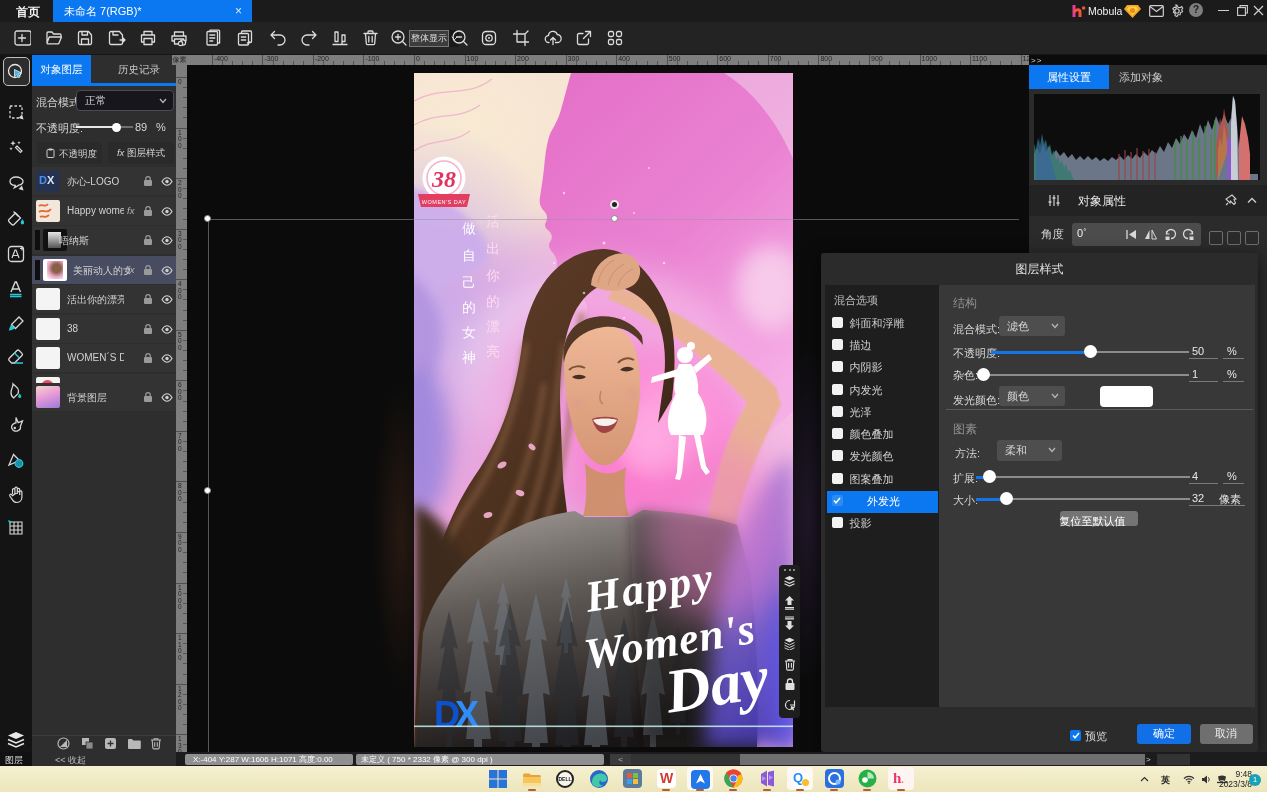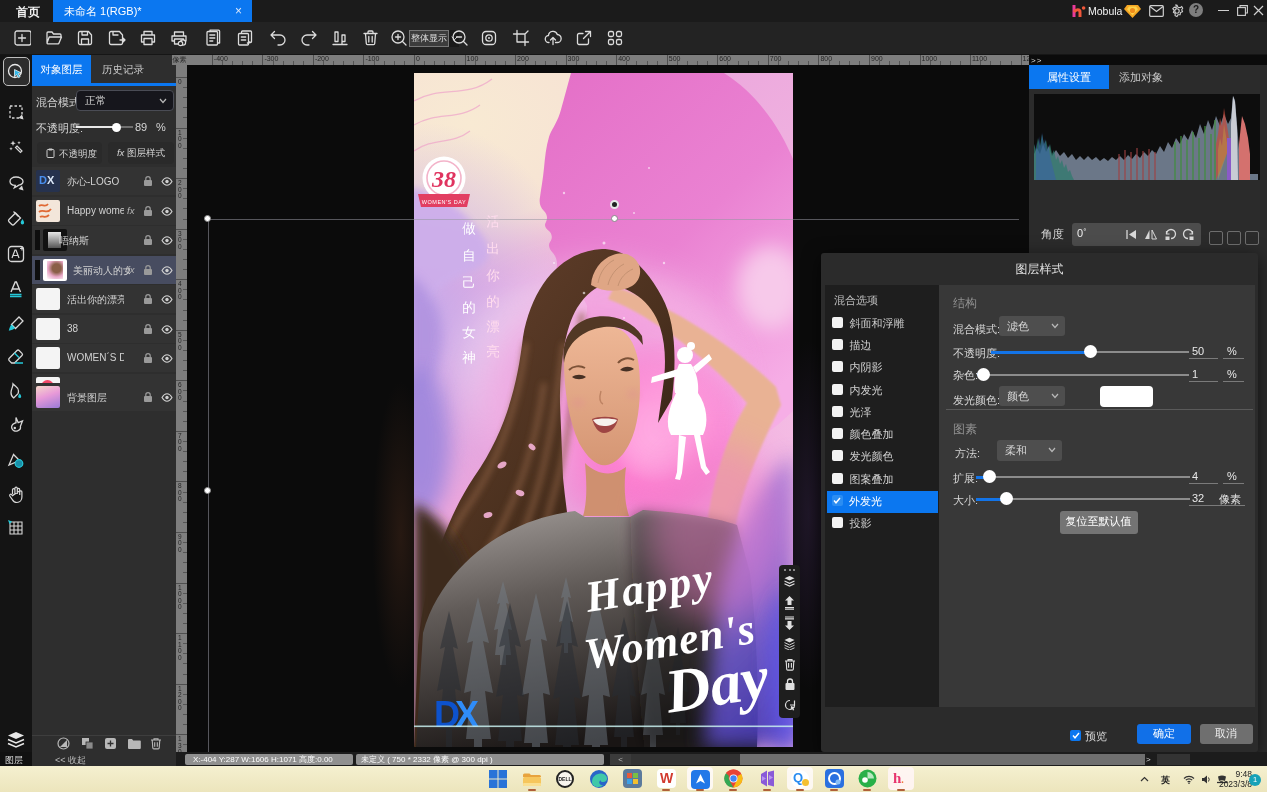--- a/index.html
+++ b/index.html
@@ -11,21 +11,21 @@
 .ln{position:absolute;left:35px;top:8px;font-size:10px;color:#d2d2d2;white-space:nowrap;max-width:57px;overflow:hidden}
 .fx{position:absolute;left:95px;top:8px;font-size:9.5px;font-style:italic;color:#b8b8b8}
 .lk{position:absolute;left:111px;top:9px}
 .ey{position:absolute;left:129px;top:9px}
 </style></head>
 <body>
 
 <div class="ab" style="left:0;top:0;width:1267px;height:22px;background:#1b1b1b">
   <div class="ab" style="left:16px;top:4px;font-size:12px;font-weight:bold;color:#f0f0f0">首页</div>
   <div class="ab" style="left:53px;top:0;width:199px;height:22px;background:#0b77f0;color:#fff;font-size:11px;line-height:22px">
-    <span style="margin-left:11px">未命名 1(RGB)*</span>
+    <span style="margin-left:11px">未命名 7(RGB)*</span>
     <span class="ab" style="right:10px;top:0;font-size:12px;color:#dce8fa">×</span>
   </div>
   <svg class="ab" style="left:1071px;top:3px" width="16" height="16" viewBox="0 0 16 16">
       <path d="M3 2v12" stroke="#e83a9a" stroke-width="3"></path>
       <path d="M3 9c2-3 6-3 6 0v5" stroke="#f0573a" stroke-width="3" fill="none"></path>
       <circle cx="12.6" cy="5" r="1.8" fill="#f0573a"></circle>
     </svg>
   <div class="ab" style="left:1088px;top:5px;font-size:10.5px;color:#f2f2f2">Mobula</div>
   <svg class="ab" style="left:1124px;top:4px" width="17" height="15" viewBox="0 0 17 15">
       <path d="M3 1h11l3 4-8.5 9L0 5z" fill="#f5a623"></path>
@@ -189,21 +189,21 @@
       <path d="M1 1l4 1.5L2.5 5z" fill="#25c8d8"></path>
     </svg>
 <svg class="ab" style="left:6px;top:676px" width="20" height="18" viewBox="0 0 20 18">
       <path d="M10 1l8 3.5-8 3.5-8-3.5z" fill="#e8e8e8"></path>
       <path d="M2 8.5l8 3.5 8-3.5M2 12.5l8 3.5 8-3.5" stroke="#e8e8e8" fill="none" stroke-width="1.4"></path>
     </svg>
 </div>
 
 <div class="ab" style="left:32px;top:55px;width:144px;height:697px;background:#2e2e2e;font-size:10.5px;color:#d5d5d5" id="leftpanel">
 <div class="ab" style="left:0;top:0;width:59px;height:28px;background:#0b77f0;color:#fff;text-align:center;line-height:28px">对象图层</div>
-<div class="ab" style="left:70px;top:0;width:42px;height:28px;color:#c8c8c8;line-height:28px">历史记录</div>
+<div class="ab" style="left:86px;top:0;width:42px;height:28px;color:#c8c8c8;line-height:28px">历史记录</div>
 <div class="ab" style="left:0;top:28px;width:144px;height:3px;background:#0b77f0"></div>
 <div class="ab" style="left:4px;top:40px;font-size:11px">混合模式:</div>
 <div class="ab" style="left:44px;top:35px;width:98px;height:21px;background:#16161c;border:1px solid #4a4c55;border-radius:4px;line-height:19px"><span style="margin-left:8px">正常</span><svg class="ab" style="right:6px;top:7px" width="8" height="6" viewBox="0 0 8 6">
         <path d="M1 1l3 3.5L7 1" stroke="#b8b8b8" stroke-width="1.2" fill="none"></path>
       </svg></div>
 <div class="ab" style="left:4px;top:66px;font-size:11px">不透明度:</div>
 <div class="ab" style="left:44px;top:71px;width:40px;height:2px;background:#e8e8e8"></div>
 <div class="ab" style="left:84px;top:71px;width:17px;height:2px;background:#6f6f6f"></div>
 <div class="ab" style="left:80px;top:67.5px;width:9px;height:9px;border-radius:50%;background:#fff"></div>
 <div class="ab" style="left:103px;top:66px;font-size:11px">89</div>
@@ -837,20 +837,34 @@
           <rect x="180" y="26" width="2" height="60"></rect>
         </g>
 <path d="M182,86 L182,50 L184,40 L186,24 L188,32 L190,14 L192,26 L194,38 L196,52 Z" fill="#c84a3a" opacity="0.7"></path>
 <path d="M184,86 L184,56 L186,44 L188,52 L190,30 L192,42 L194,56 Z" fill="#c8b23a" opacity="0.35"></path>
 <rect x="193" y="44" width="4" height="42" fill="#8a5ac8"></rect>
 <path d="M197,86 L197,30 L199,2 L201,8 L203,34 L204,86 Z" fill="#c8ccd4"></path>
 <path d="M205,86 L205,50 L208,22 L211,30 L214,44 L216,60 L216,86 Z" fill="#d4716e"></path>
 <rect x="216" y="80" width="8" height="6" fill="#6b7788"></rect>
 </svg>
     </div>
+<div class="ab" style="left:0;top:120px;width:238px;height:31px;background:#232323">
+<svg class="ab" style="left:19px;top:9px" width="12" height="13" viewBox="0 0 12 13">
+        <path d="M2 1v11M6 1v11M10 1v11" stroke="#cfcfcf" stroke-width="1.2"></path>
+        <path d="M0.5 8h3M4.5 4h3M8.5 9h3" stroke="#cfcfcf" stroke-width="1.6"></path>
+      </svg>
+<div class="ab" style="left:49px;top:8px;font-size:12px;color:#e8e8e8">对象属性</div>
+<svg class="ab" style="left:196px;top:9px" width="12" height="12" viewBox="0 0 12 12">
+        <path d="M7 1l4 4-2 .5L10.5 9l-1.5 1.5L5.5 7 5 9 1 5z" fill="none" stroke="#cfcfcf" stroke-width="1.1"></path>
+        <path d="M3 9l-2 2" stroke="#cfcfcf" stroke-width="1.1"></path>
+      </svg>
+<svg class="ab" style="left:218px;top:12px" width="10" height="7" viewBox="0 0 10 7">
+        <path d="M1 5.5L5 1.5l4 4" stroke="#cfcfcf" stroke-width="1.3" fill="none"></path>
+      </svg>
+</div>
 <div class="ab" style="left:12px;top:162px;font-size:11.5px">角度</div>
 <div class="ab" style="left:43px;top:158px;width:129px;height:23px;background:#4c4c4c;border-radius:3px">
 <span class="ab" style="left:5px;top:4px;font-size:11px;color:#eee">0<span style="font-size:8px;vertical-align:top">°</span></span>
 <svg class="ab" style="left:53px;top:5px" width="13" height="13" viewBox="0 0 13 13">
         <path d="M11 2L4 6.5 11 11z" fill="#d8d8d8"></path>
         <path d="M2 2v9" stroke="#d8d8d8" stroke-width="1.3"></path>
       </svg>
 <svg class="ab" style="left:72px;top:5px" width="13" height="13" viewBox="0 0 13 13">
         <path d="M5.5 2v9L1 11z" fill="#d8d8d8"></path>
         <path d="M8 2v9L12.5 11z" fill="none" stroke="#d8d8d8" stroke-width="1"></path>
@@ -891,21 +905,21 @@
       <div class="ab" style="left:24.5px;top:142.1px;color:#cfcfcf">颜色叠加</div>
       <div class="ab" style="left:6.5px;top:165.4px;width:11px;height:11px;background:#f2f2f2;border-radius:2px"></div>
       <div class="ab" style="left:24.5px;top:164.4px;color:#cfcfcf">发光颜色</div>
       <div class="ab" style="left:6.5px;top:187.7px;width:11px;height:11px;background:#f2f2f2;border-radius:2px"></div>
       <div class="ab" style="left:24.5px;top:186.7px;color:#cfcfcf">图案叠加</div>
       <div class="ab" style="left:6.5px;top:210.0px;width:11px;height:11px;background:#2b8df2;border-radius:2px">
         <svg class="ab" style="left:1.5px;top:2px" width="8" height="7" viewBox="0 0 8 7">
           <path d="M1 3.5l2 2.3L7 1" stroke="#fff" stroke-width="1.4" fill="none"></path>
         </svg>
       </div>
-      <div class="ab" style="left:24px;top:209.0px;color:#fff">外发光</div>
+      <div class="ab" style="left:42px;top:209.0px;color:#fff">外发光</div>
       <div class="ab" style="left:6.5px;top:232.3px;width:11px;height:11px;background:#f2f2f2;border-radius:2px"></div>
       <div class="ab" style="left:24.5px;top:231.3px;color:#cfcfcf">投影</div>
 </div>
 <div class="ab" style="left:118px;top:32px;width:316px;height:422px;background:#383838">
 <div class="ab" style="left:14px;top:10px;font-size:12px;color:#909090">结构</div>
 <div class="ab" style="left:14px;top:37px">混合模式:</div>
 <div class="ab" style="left:60px;top:30.5px;width:66px;height:20px;background:#4e4e4e;border-radius:3px;line-height:20px"><span style="margin-left:8px">滤色</span><svg class="ab" style="right:6px;top:7px" width="8" height="6" viewBox="0 0 8 6">
           <path d="M1 1l3 3.5L7 1" stroke="#b8b8b8" stroke-width="1.2" fill="none"></path>
         </svg></div>
 <div class="ab" style="left:14px;top:61px">不透明度:</div>
@@ -944,21 +958,21 @@
 <div class="ab" style="left:288px;top:185px;color:#e8e8e8">%</div>
 <div class="ab" style="left:284px;top:198px;width:21px;height:1px;background:#7a7a7a"></div>
 <div class="ab" style="left:14px;top:208px">大小:</div>
 <div class="ab" style="left:37px;top:212.5px;width:31px;height:3px;background:#1374e8"></div>
 <div class="ab" style="left:68px;top:213px;width:183px;height:2px;background:#8c8c8c"></div>
 <div class="ab" style="left:61px;top:206.5px;width:13px;height:13px;border-radius:50%;background:#fff"></div>
 <div class="ab" style="left:253px;top:207px;color:#e8e8e8">32</div>
 <div class="ab" style="left:250px;top:220px;width:29px;height:1px;background:#7a7a7a"></div>
 <div class="ab" style="left:280px;top:207px;color:#e8e8e8">像素</div>
 <div class="ab" style="left:276px;top:220px;width:30px;height:1px;background:#7a7a7a"></div>
-<div class="ab" style="left:120.5px;top:226.4px;width:78px;height:23px;background:#747474;border-radius:3px;color:#fff;text-align:center;line-height:20px">复位至默认值</div>
+<div class="ab" style="left:120.5px;top:226.4px;width:78px;height:15px;background:#747474;border-radius:3px;color:#fff;line-height:20px">复位至默认值</div>
 </div>
 <div class="ab" style="left:249px;top:477px;width:11px;height:11px;background:#0b77f0;border-radius:2px">
       <svg class="ab" style="left:1.5px;top:2px" width="8" height="7" viewBox="0 0 8 7">
         <path d="M1 3.5l2 2.3L7 1" stroke="#fff" stroke-width="1.4" fill="none"></path>
       </svg>
     </div>
 <div class="ab" style="left:264px;top:476px">预览</div>
 <div class="ab" style="left:316px;top:471px;width:54px;height:19.5px;background:#1170e8;border-radius:3px;color:#fff;text-align:center;line-height:19.5px">确定</div>
 <div class="ab" style="left:378.6px;top:471px;width:53px;height:19.5px;background:#6f6f6f;border-radius:3px;color:#eee;text-align:center;line-height:19.5px">取消</div>
 </div>

